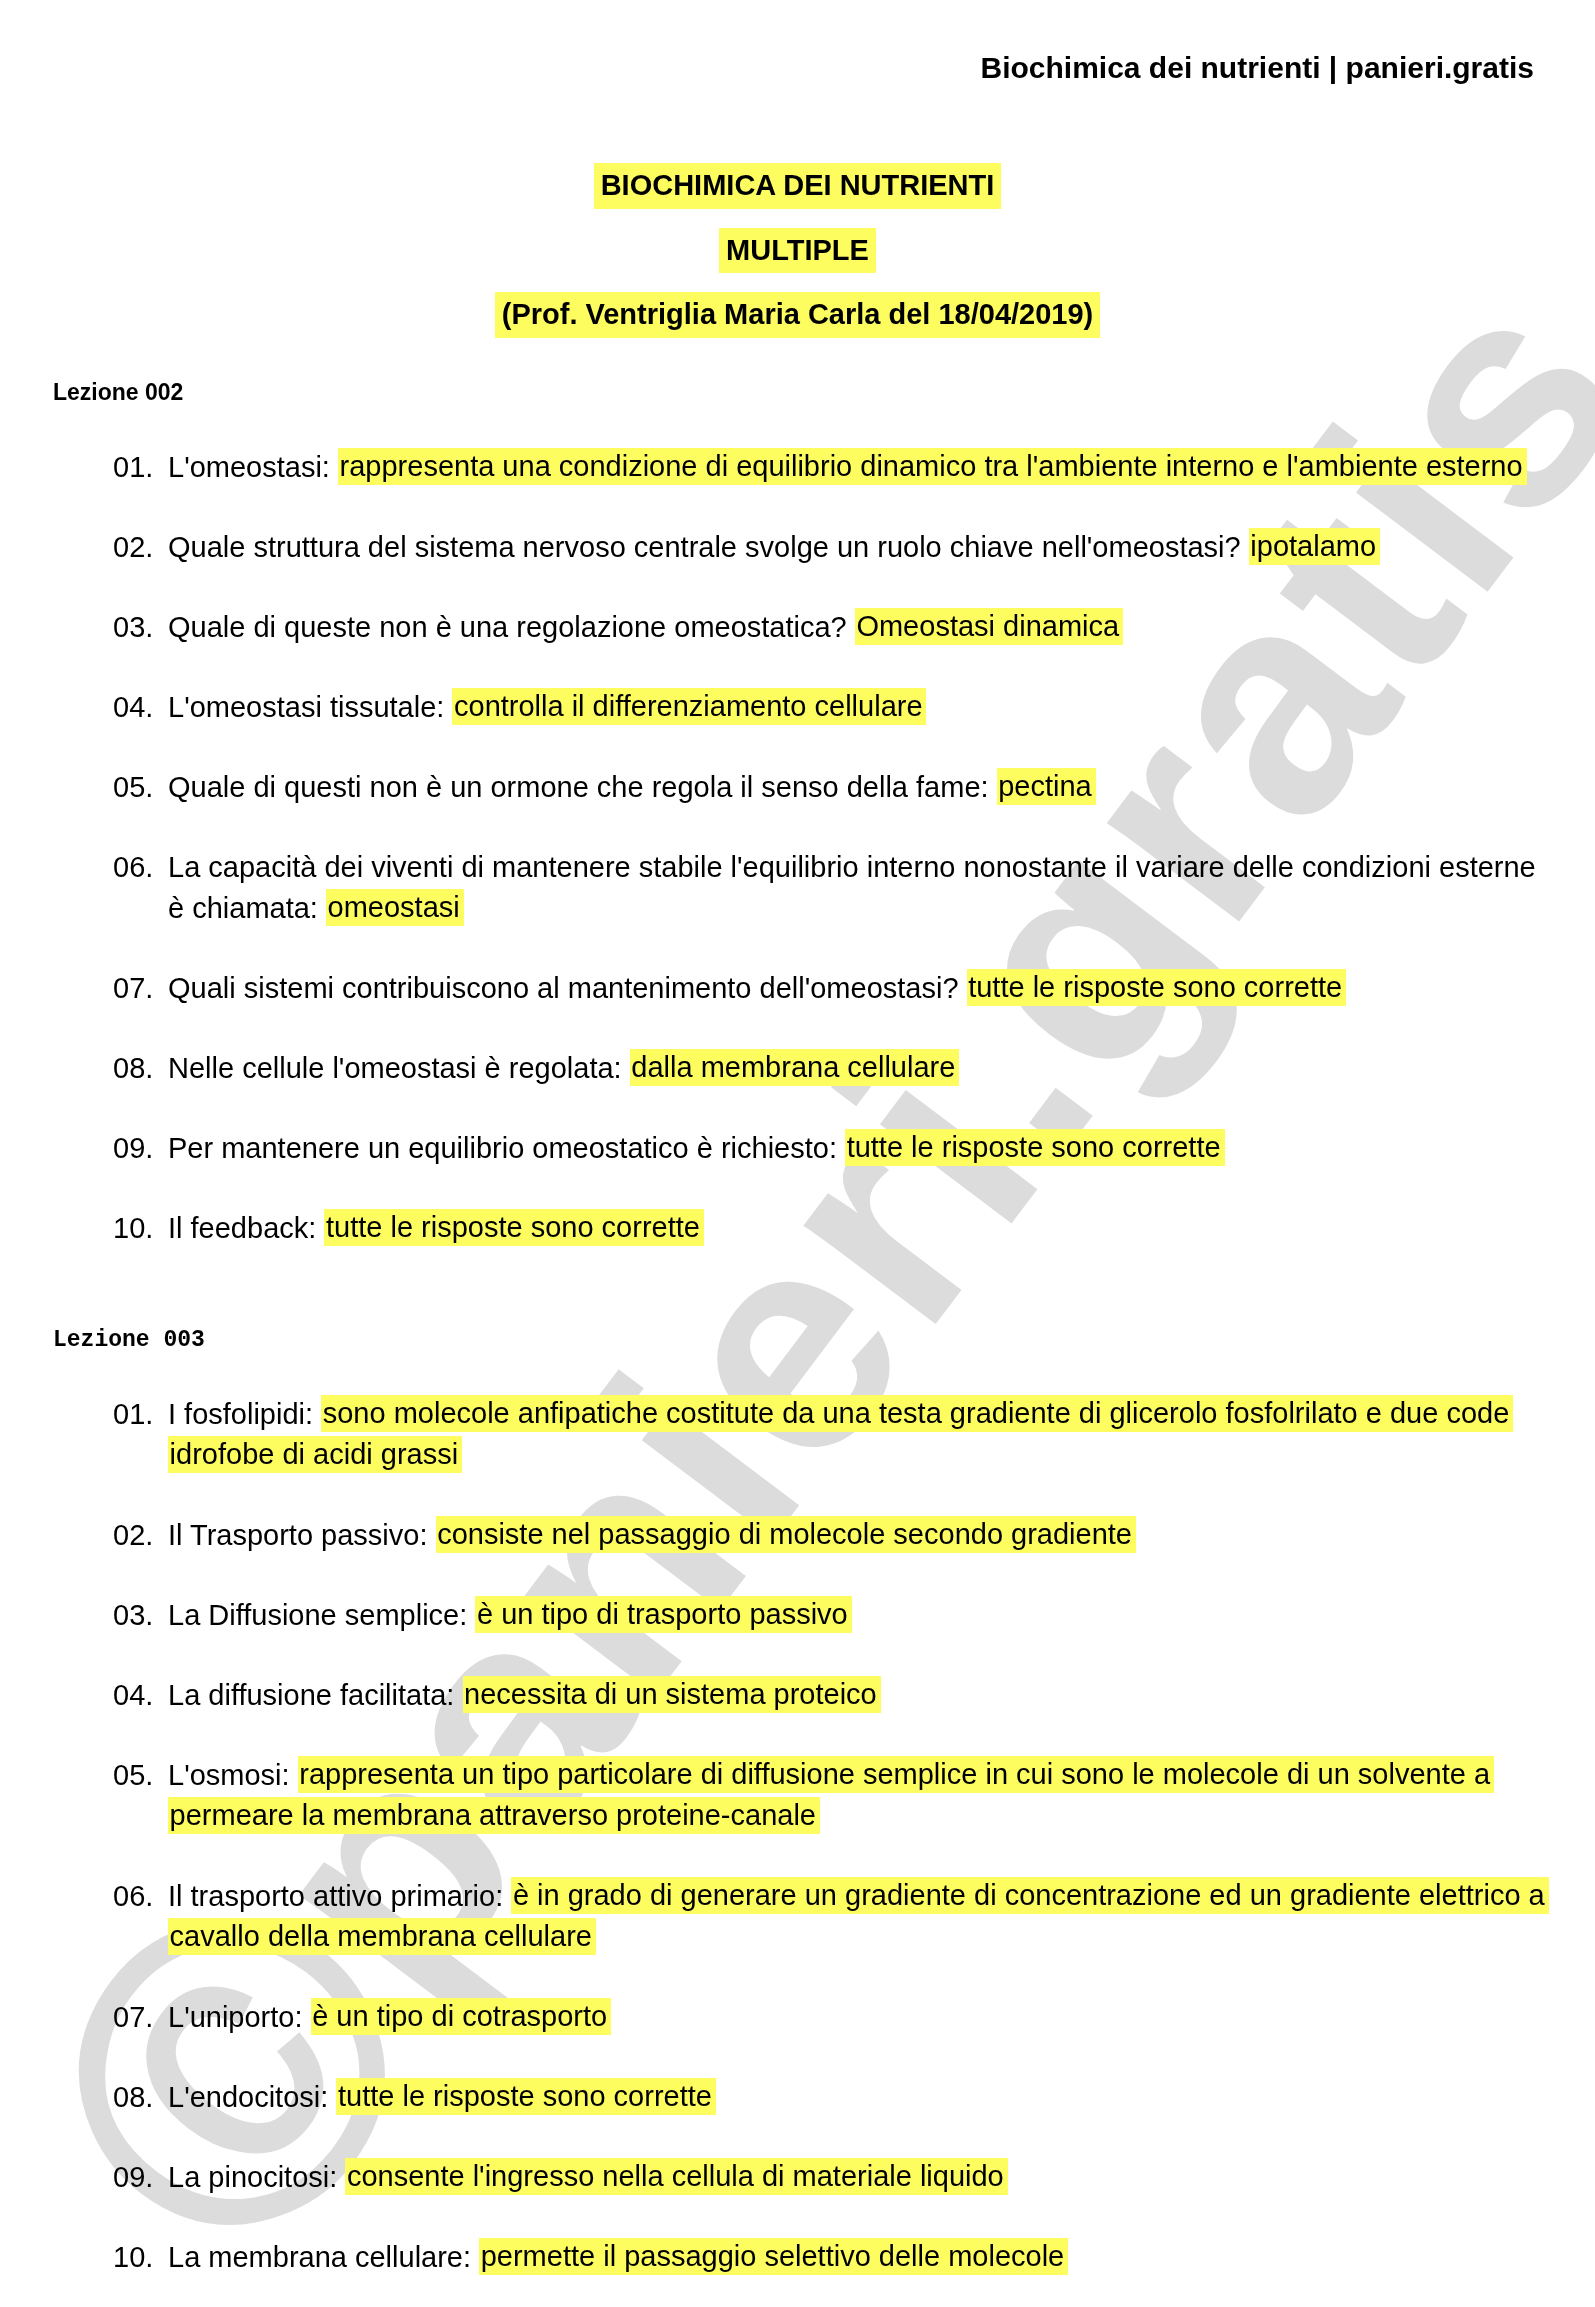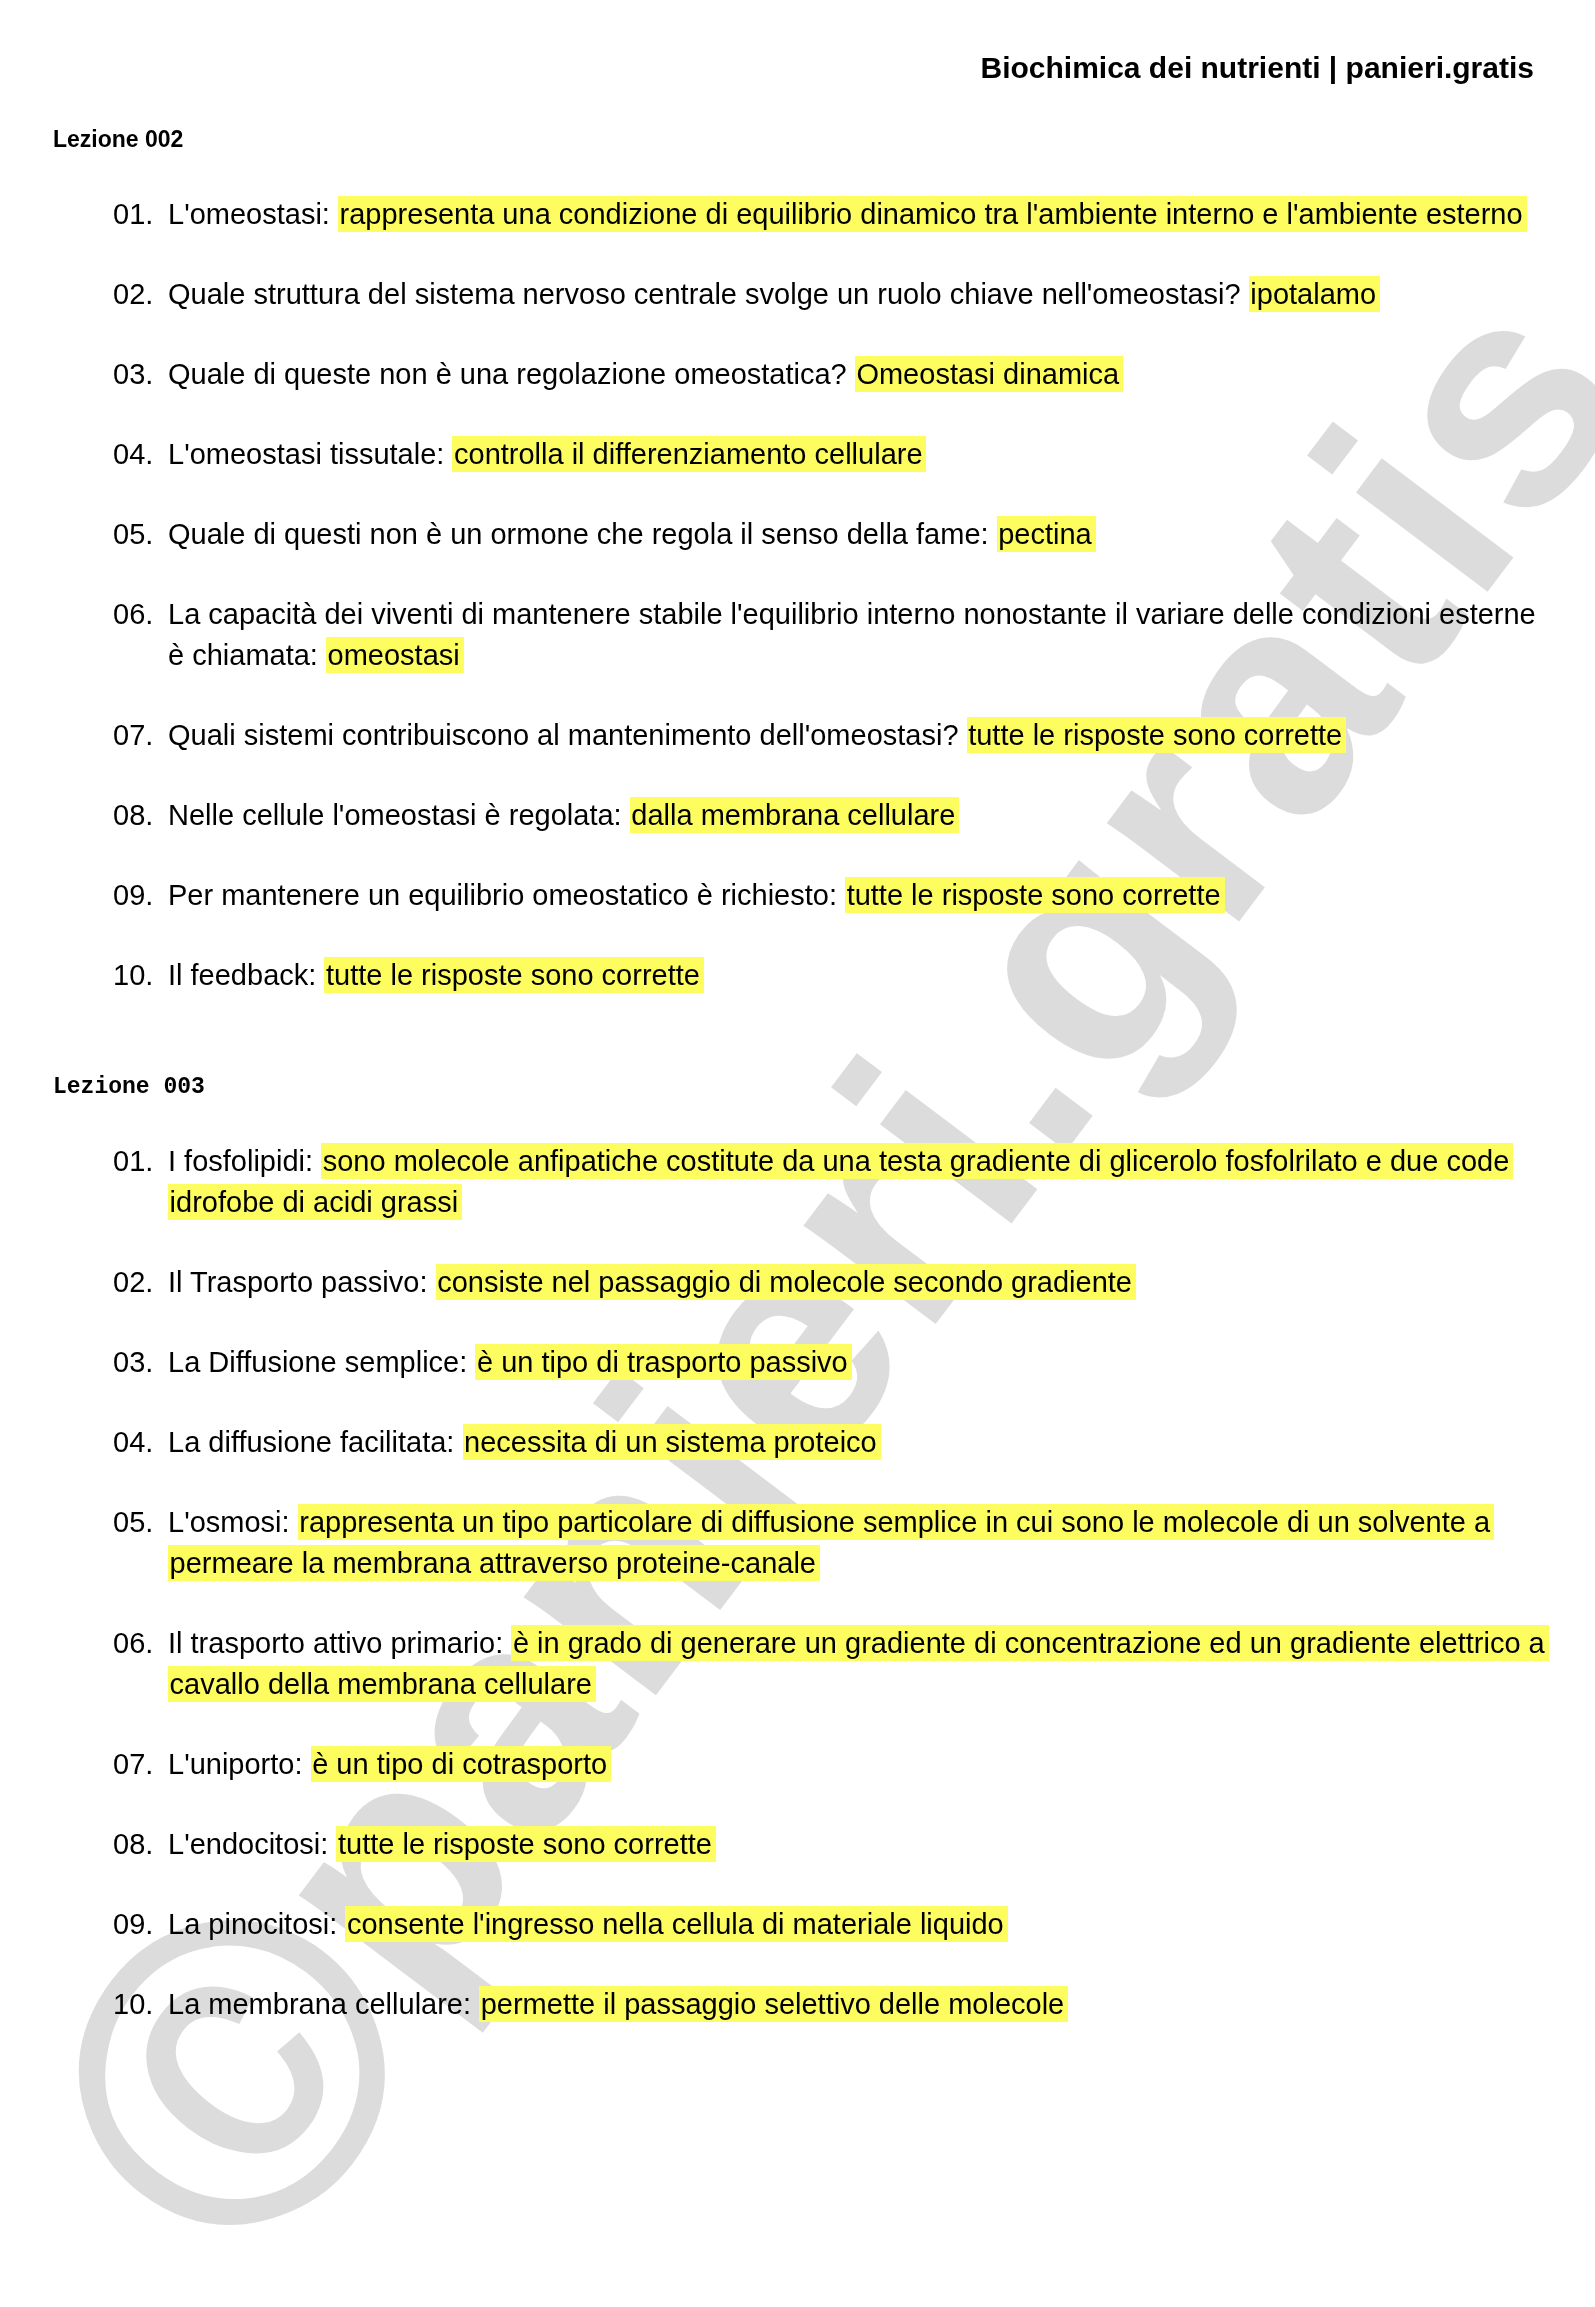--- a/index.html
+++ b/index.html
@@ -49,20 +49,25 @@
 <body>
 
 <div class="watermark">Ⓒpanieri.gratis</div>
 
 <div class="content">
 
   <div class="header">
     <span>Biochimica dei nutrienti | panieri.gratis</span>
   </div>
 
+  <div class="titles">
+    <div class="title-row"><span class="title-line">BIOCHIMICA DEI NUTRIENTI</span></div>
+    <div class="title-row"><span class="title-line">MULTIPLE</span></div>
+    <div class="title-row"><span class="title-line">(Prof. Ventriglia Maria Carla del 18/04/2019)</span></div>
+  </div>
 
   <main id="sections">
   <section>
     <h2 class="lesson-heading">Lezione 002</h2>
     <ol class="items">
   <li class="item">
     <span class="num">01.</span><span class="qtext">L'omeostasi: </span><span class="answer">rappresenta una condizione di equilibrio dinamico tra l'ambiente interno e l'ambiente esterno</span>
   </li>
 
   <li class="item">

